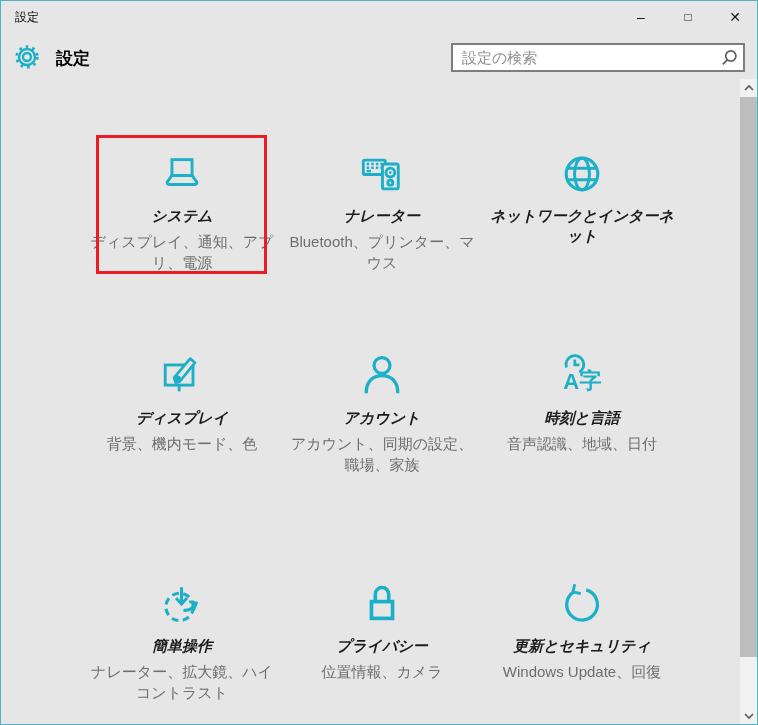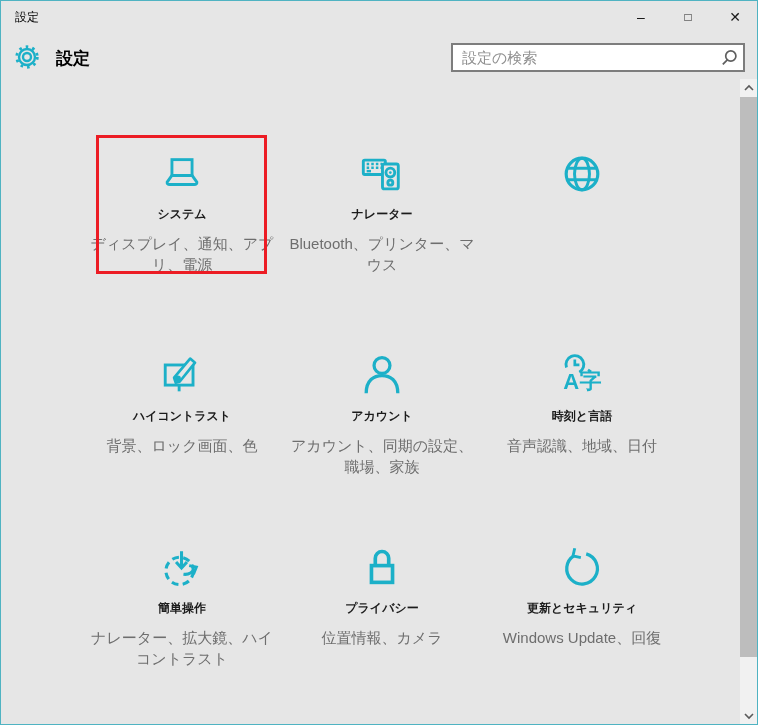--- a/index.html
+++ b/index.html
@@ -20,24 +20,24 @@
   
   .gear{position:absolute;left:13px;top:43px;color:var(--accent);}
   .hdr-title{position:absolute;left:55px;top:46px;font-size:17px;font-weight:600;color:#000;}
   .search{position:absolute;left:450px;top:42px;width:294px;height:29px;background:#fff;border:2px solid #7d7d7d;box-sizing:border-box;display:flex;align-items:center;}
   .search input{border:none;outline:none;flex:1;min-width:0;font-size:15px;color:#333;background:transparent;padding:0 0 0 9px;font-family:inherit;}
   .search input::placeholder{color:#8f8f8f;opacity:1;}
   .search-ic{flex:0 0 28px;display:flex;justify-content:center;align-items:center;}
   
   .tile{position:absolute;width:196px;display:flex;flex-direction:column;align-items:center;text-align:center;cursor:default;}
   .tile .ic{height:46px;margin-top:14px;margin-bottom:9px;color:var(--accent);}
-  .tile .t{font-size:12px;font-weight:600;color:#1b1b1b;line-height:1.35;}
-  .tile .s{font-size:15px;color:#6e6e6e;line-height:1.38;margin-top:12px;}
+  .tile .t{font-size:15px;font-weight:600;color:#1b1b1b;line-height:1.35;font-style:italic;}
+  .tile .s{font-size:15px;color:#6e6e6e;line-height:1.38;margin-top:6px;}
   .c1{left:83px;} .c2{left:283px;} .c3{left:483px;}
-  .r1{top:136px;} .r2{top:338px;} .r3{top:530px;}
+  .r1{top:136px;} .r2{top:338px;} .r3{top:566px;}
   .hl-box{position:absolute;left:95px;top:134px;width:171px;height:139px;border:3px solid #ec1c24;box-sizing:border-box;pointer-events:none;}
   
   .sbar{position:absolute;left:739px;top:78px;width:17px;height:645px;background:#f1f1f1;}
   .sb-btn{position:absolute;left:0;width:17px;height:17px;display:flex;align-items:center;justify-content:center;}
   .sb-up{top:0;} .sb-down{bottom:0;}
   .sb-thumb{position:absolute;left:0;top:18px;width:17px;height:560px;background:#bdbdbd;}
   svg{display:block;}
 </style>
 </head>
 <body>
@@ -96,33 +96,34 @@
 
 <div class="tile r1 c3">
   <span class="ic">
     <svg width="46" height="46" viewBox="0 0 48 48" fill="none" stroke="currentColor" stroke-width="3.3">
       <circle cx="24" cy="24" r="16.5"></circle>
       <ellipse cx="24" cy="24" rx="7.8" ry="16.5" stroke-width="3.1"></ellipse>
       <path d="M9 18 H39" stroke-width="3.1"></path>
       <path d="M9 30 H39" stroke-width="3.1"></path>
     </svg>
   </span>
+  <div class="t">ネットワークとインターネット</div>
 </div>
 
 <div class="tile r2 c1">
   <span class="ic">
     <svg width="46" height="46" viewBox="0 0 48 48" fill="none" stroke="currentColor" stroke-width="3">
       <rect x="6.5" y="12.5" width="29" height="21"></rect>
       <path d="M21 33.5 V40"></path>
       <path d="M17.5 31 L15.8 25.8 L32.5 5.8 L37.6 10.1 L21.5 30 Z" stroke-width="2.8" stroke-linejoin="round" fill="#e6e6e6"></path>
       <circle cx="19.8" cy="26.5" r="3" fill="currentColor" stroke="none"></circle>
     </svg>
   </span>
-  <div class="t">ハイコントラスト</div>
-  <div class="s">背景、ロック画面、色</div>
+  <div class="t">ディスプレイ</div>
+  <div class="s">背景、機内モード、色</div>
 </div>
 
 <div class="tile r2 c2">
   <span class="ic">
     <svg width="46" height="46" viewBox="0 0 48 48" fill="none" stroke="currentColor" stroke-width="3.4">
       <circle cx="24" cy="13" r="8.3"></circle>
       <path d="M7.5 42 C7.5 28.5 15.5 23.5 24 23.5 C32.5 23.5 40.5 28.5 40.5 42"></path>
     </svg>
   </span>
   <div class="t">アカウント</div>

